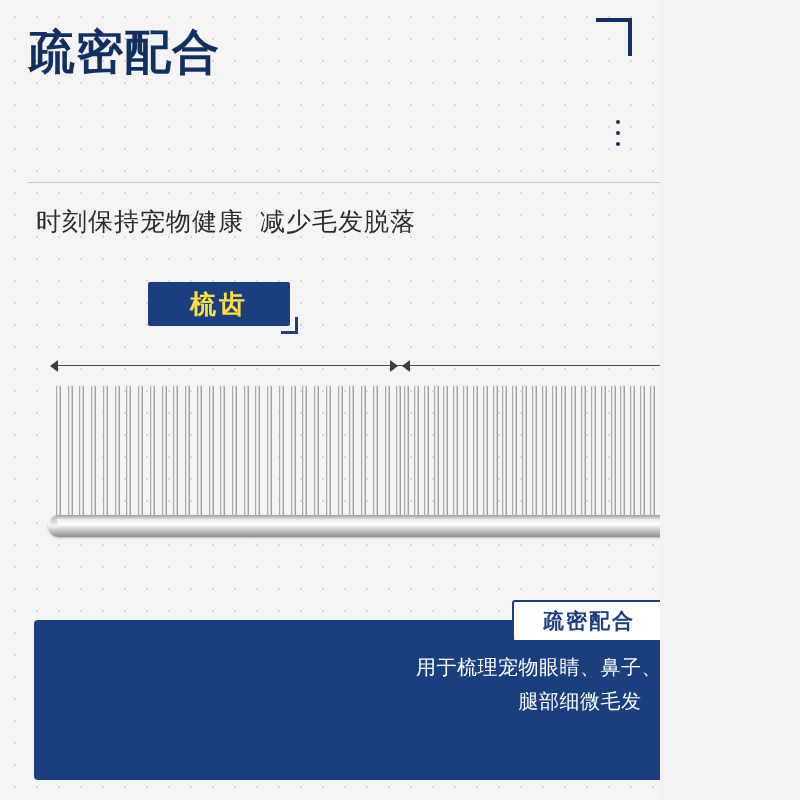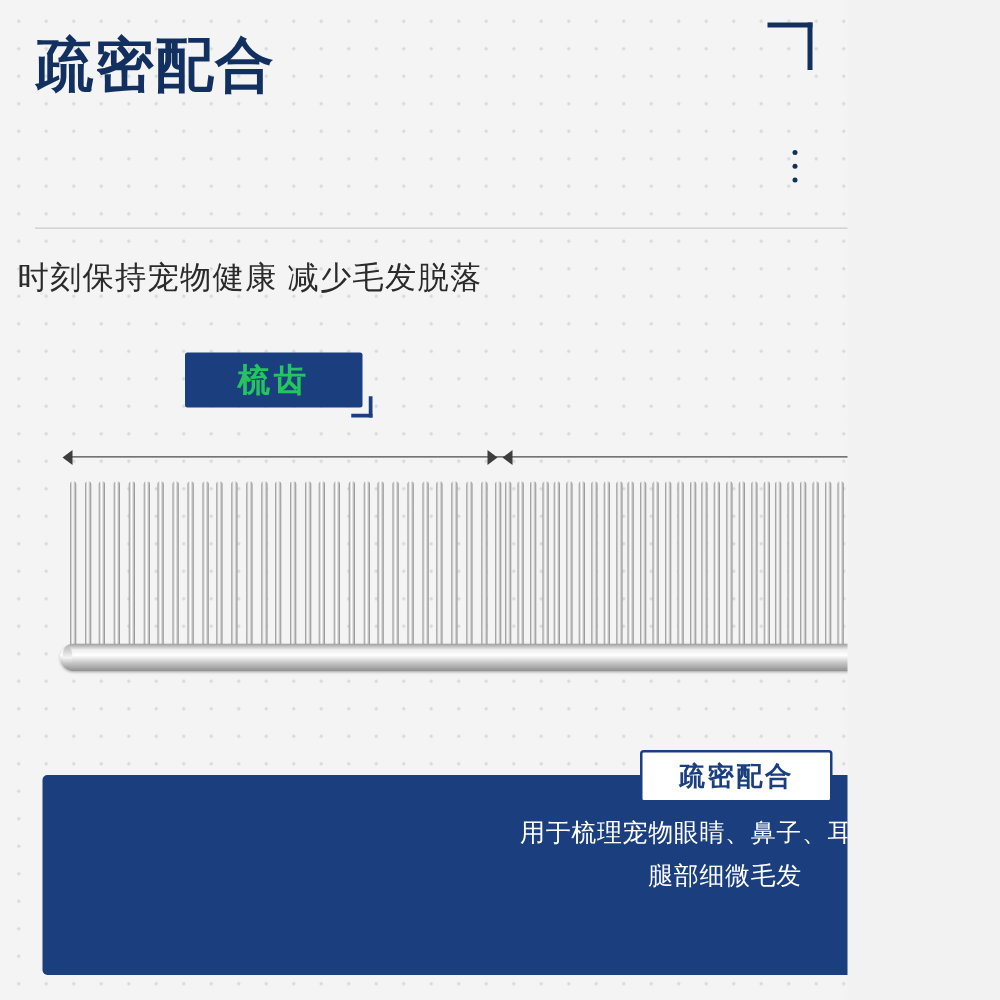--- a/index.html
+++ b/index.html
@@ -16,21 +16,20 @@
   .page {
     position: relative;
     width: 660px;
     height: 800px;
     background-color: #f4f4f4;
     background-image:
       radial-gradient(circle, #d8d8d8 1.2px, transparent 1.3px);
     background-size: 22px 22px;
     background-position: 4px 6px;
     overflow: hidden;
-    padding-left: 18px;
   }
 
   
   .corner-bracket {
     position: absolute;
     top: 18px;
     right: 28px;
     width: 32px;
     height: 34px;
     border-top: 4px solid #12305f;
@@ -72,35 +71,36 @@
     left: 28px;
     top: 182px;
     width: 744px;
     height: 1px;
     background: #c9c9c9;
   }
 
   .subhead {
     position: absolute;
     top: 205px;
-    left: 14px;
+    left: 36px;
     font-size: 25px;
     color: #2b2b2b;
     letter-spacing: 1px;
+    font-family: Liberation Mono, monospace;
   }
 
   
   .tag {
     position: absolute;
     display: flex;
     align-items: center;
     justify-content: center;
     height: 44px;
     background: #1b3f7e;
-    color: #22c55e;
+    color: #fde047;
     font-size: 26px;
     font-weight: bold;
     letter-spacing: 3px;
     border-radius: 2px;
   }
   .tag::after {
     content: "";
     position: absolute;
     right: -8px;
     bottom: -8px;

